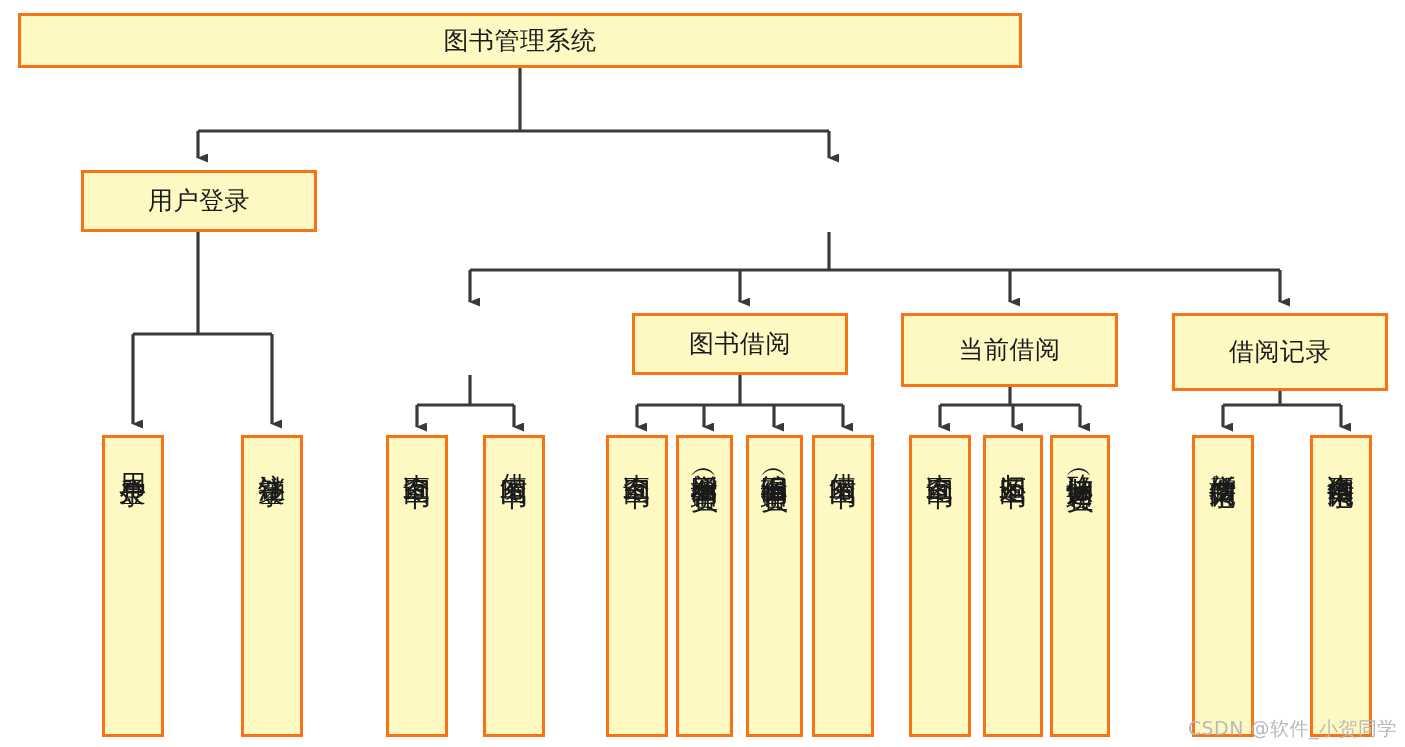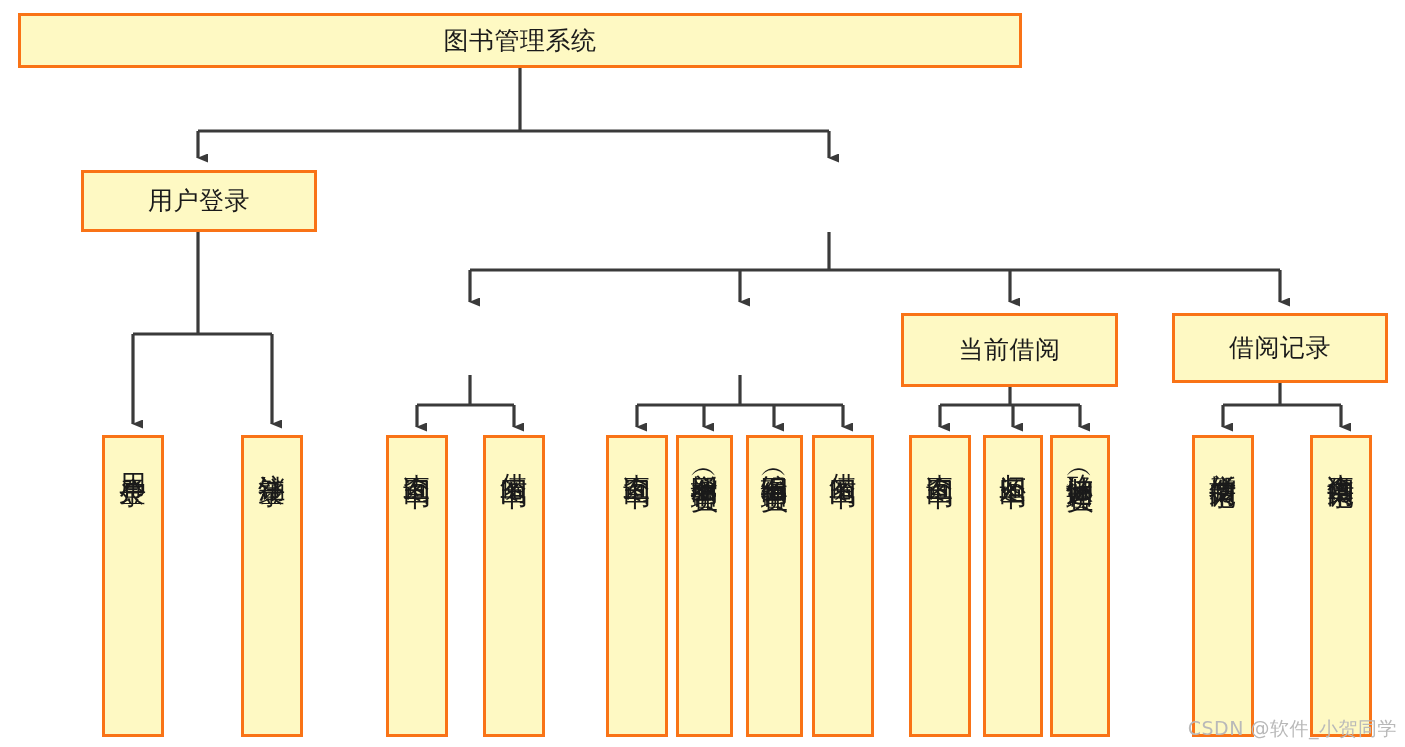--- a/index.html
+++ b/index.html
@@ -135,24 +135,27 @@
   </svg>
 
   <div class="node horiz root" style="left:18px; top:13px; width:1004px; height:55px;">
     <span class="label">图书管理系统</span>
   </div>
 
   <div class="node horiz" style="left:81px; top:170px; width:236px; height:62px;">
     <span class="label">用户登录</span>
   </div>
 
+  <div class="node horiz" style="left:632px; top:313px; width:216px; height:62px;">
+    <span class="label">图书借阅</span>
+  </div>
   <div class="node horiz" style="left:901px; top:313px; width:217px; height:74px;">
     <span class="label">当前借阅</span>
   </div>
-  <div class="node horiz" style="left:1172px; top:313px; width:216px; height:70px;">
+  <div class="node horiz" style="left:1172px; top:313px; width:216px; height:78px;">
     <span class="label">借阅记录</span>
   </div>
 
   <div class="node vert" style="left:102px; top:435px; width:62px; height:302px;">
     <span class="label">用户登录</span>
   </div>
   <div class="node vert" style="left:241px; top:435px; width:62px; height:302px;">
     <span class="label">注销登录</span>
   </div>
 

